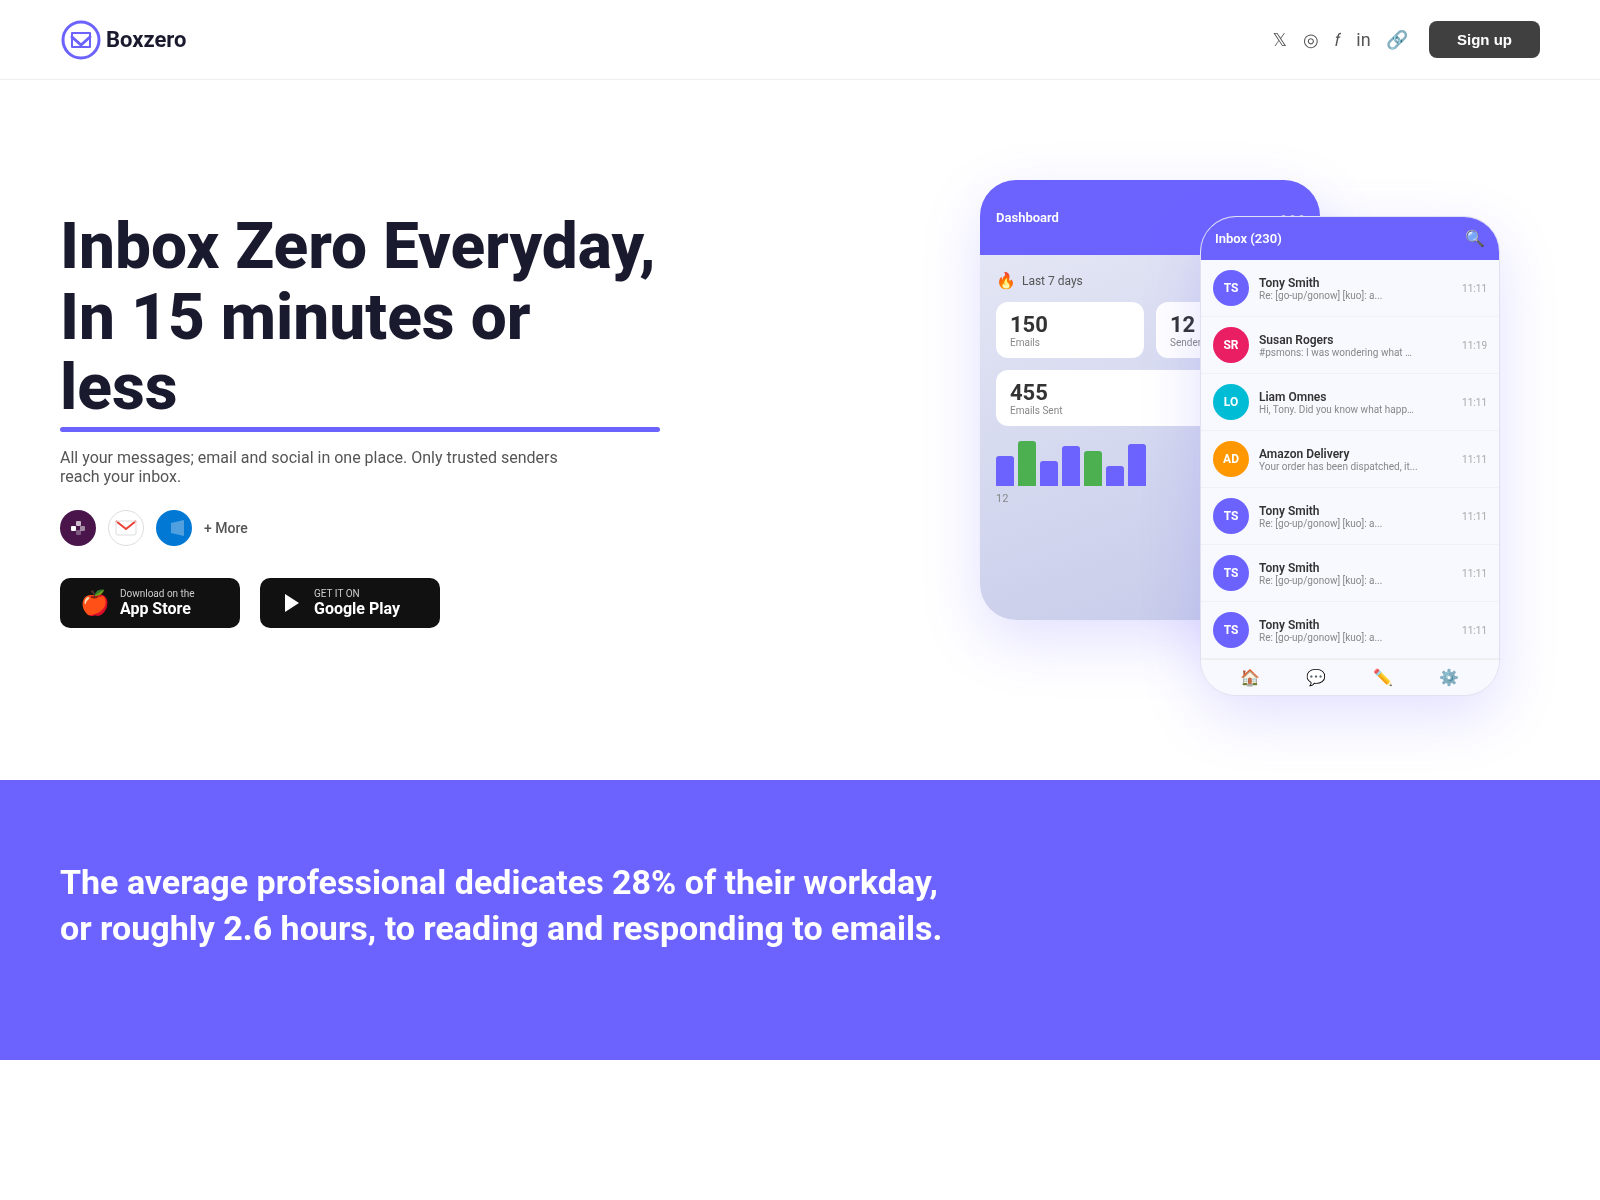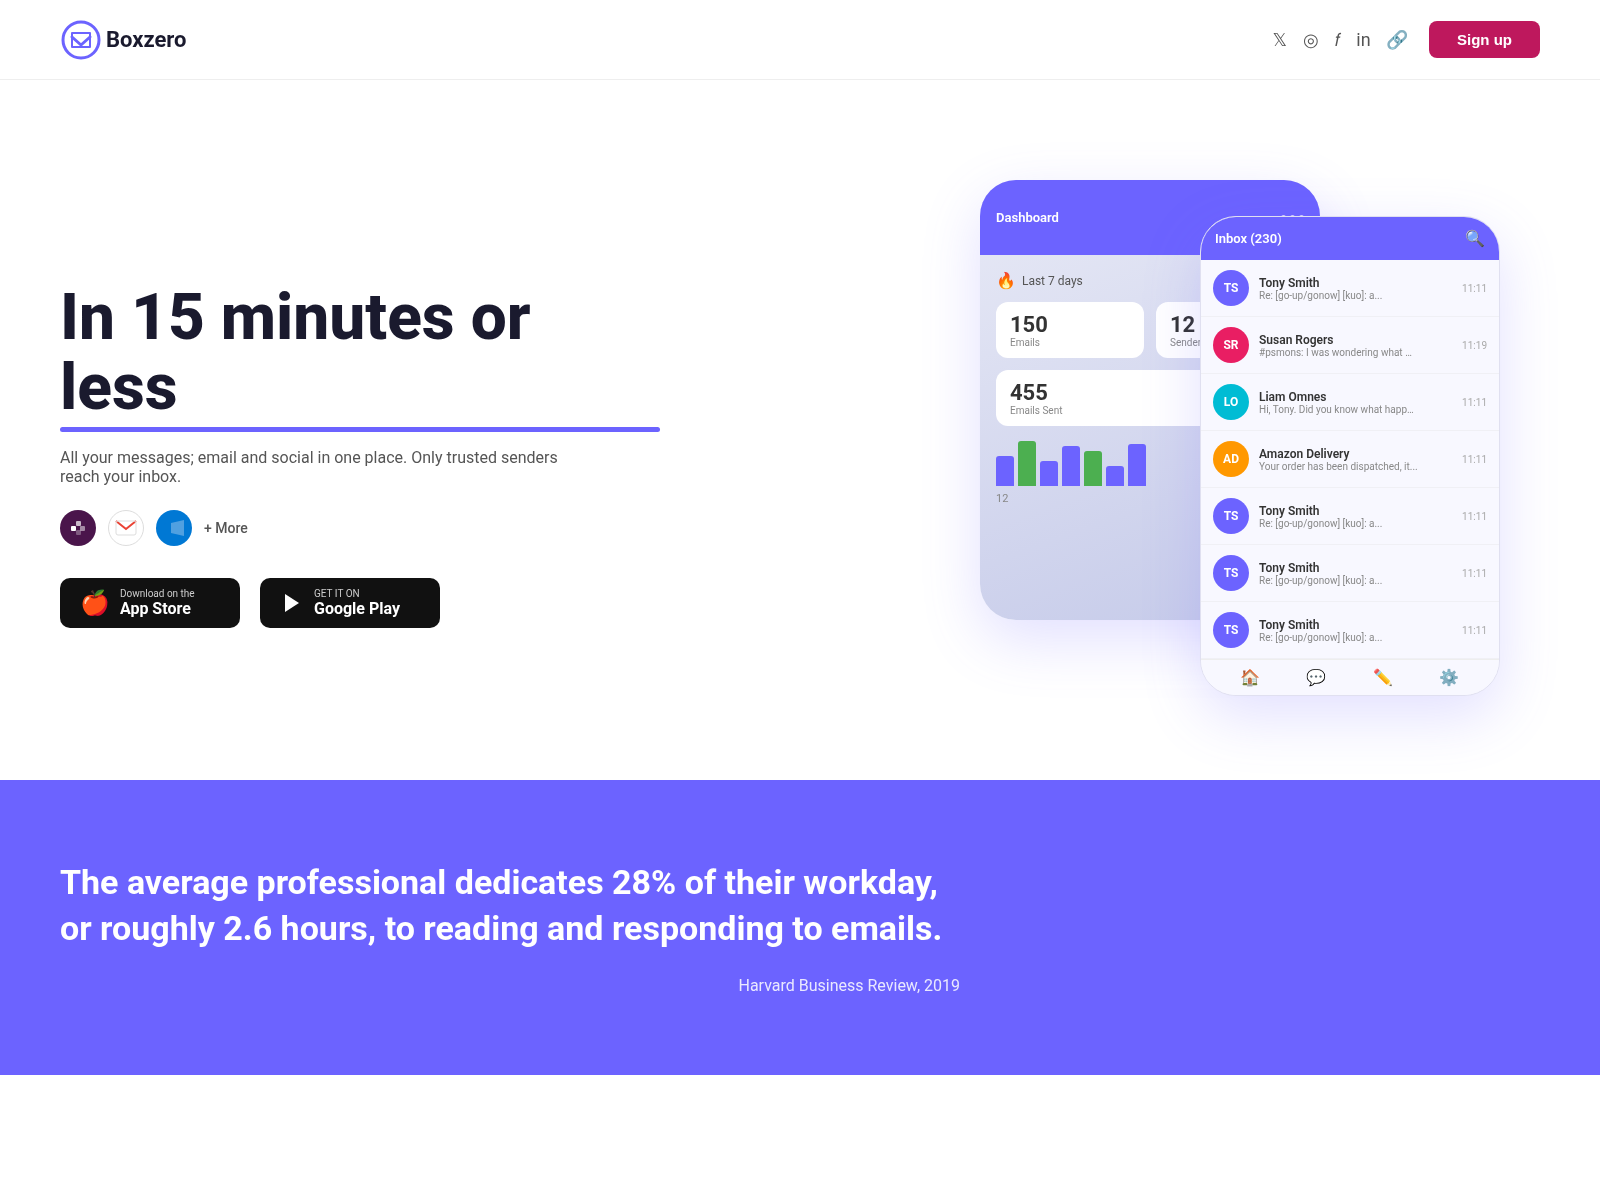--- a/index.html
+++ b/index.html
@@ -19,21 +19,21 @@
     .nav-logo-text { font-size: 22px; font-weight: 700; color: #1a1a2e; }
     .nav-links { display: flex; align-items: center; gap: 36px; }
     .nav-links a {
       text-decoration: none; color: #333; font-size: 16px; font-weight: 500;
     }
     .nav-links a.active { color: #1a1a2e; border-bottom: 2px solid #6c63ff; padding-bottom: 2px; }
     .nav-right { display: flex; align-items: center; gap: 20px; }
     .nav-socials { display: flex; align-items: center; gap: 16px; }
     .nav-socials span { font-size: 18px; color: #555; cursor: pointer; }
     .btn-signup {
-      background: #be185d; color: #fff; border: none; border-radius: 8px;
+      background: #404040; color: #fff; border: none; border-radius: 8px;
       padding: 10px 28px; font-size: 15px; font-weight: 600; cursor: pointer;
     }
 
     
     .hero {
       display: flex; align-items: center; justify-content: space-between;
       padding: 60px 60px 80px 60px;
       min-height: 700px;
       background: #fff;
     }
@@ -184,21 +184,21 @@
       <span>in</span>
       <span>🔗</span>
     </div>
     <button class="btn-signup">Sign up</button>
   </div>
 </nav>
 
 <section class="hero">
   <div class="hero-left">
     <h1 class="hero-title">
-      <br>
+      <span>Inbox Zero Everyday,</span><br>
       <span class="hero-title-underline">In 15 minutes or less</span>
     </h1>
     <p class="hero-subtitle">All your messages; email and social in one place. Only trusted senders reach your inbox.</p>
 
     <div class="hero-icons">
       <div class="icon-circle icon-slack">
         <svg width="20" height="20" viewBox="0 0 20 20">
             <rect x="3" y="8" width="5" height="5" rx="1" fill="#fff"></rect>
             <rect x="8" y="3" width="5" height="5" rx="1" fill="#fff" opacity="0.7"></rect>
             <rect x="12" y="8" width="5" height="5" rx="1" fill="#fff" opacity="0.5"></rect>
@@ -353,14 +353,13 @@
         <span>💬</span>
         <span>✏️</span>
         <span>⚙️</span>
       </div>
     </div>
   </div>
 </section>
 
 <section class="stats-section">
   <p class="stats-text">The average professional dedicates 28% of their workday, or roughly 2.6 hours, to reading and responding to emails.</p>
-  <p class="stats-source">Harvard Business Review, 2019</p>
 </section>
 
 </body></html>

